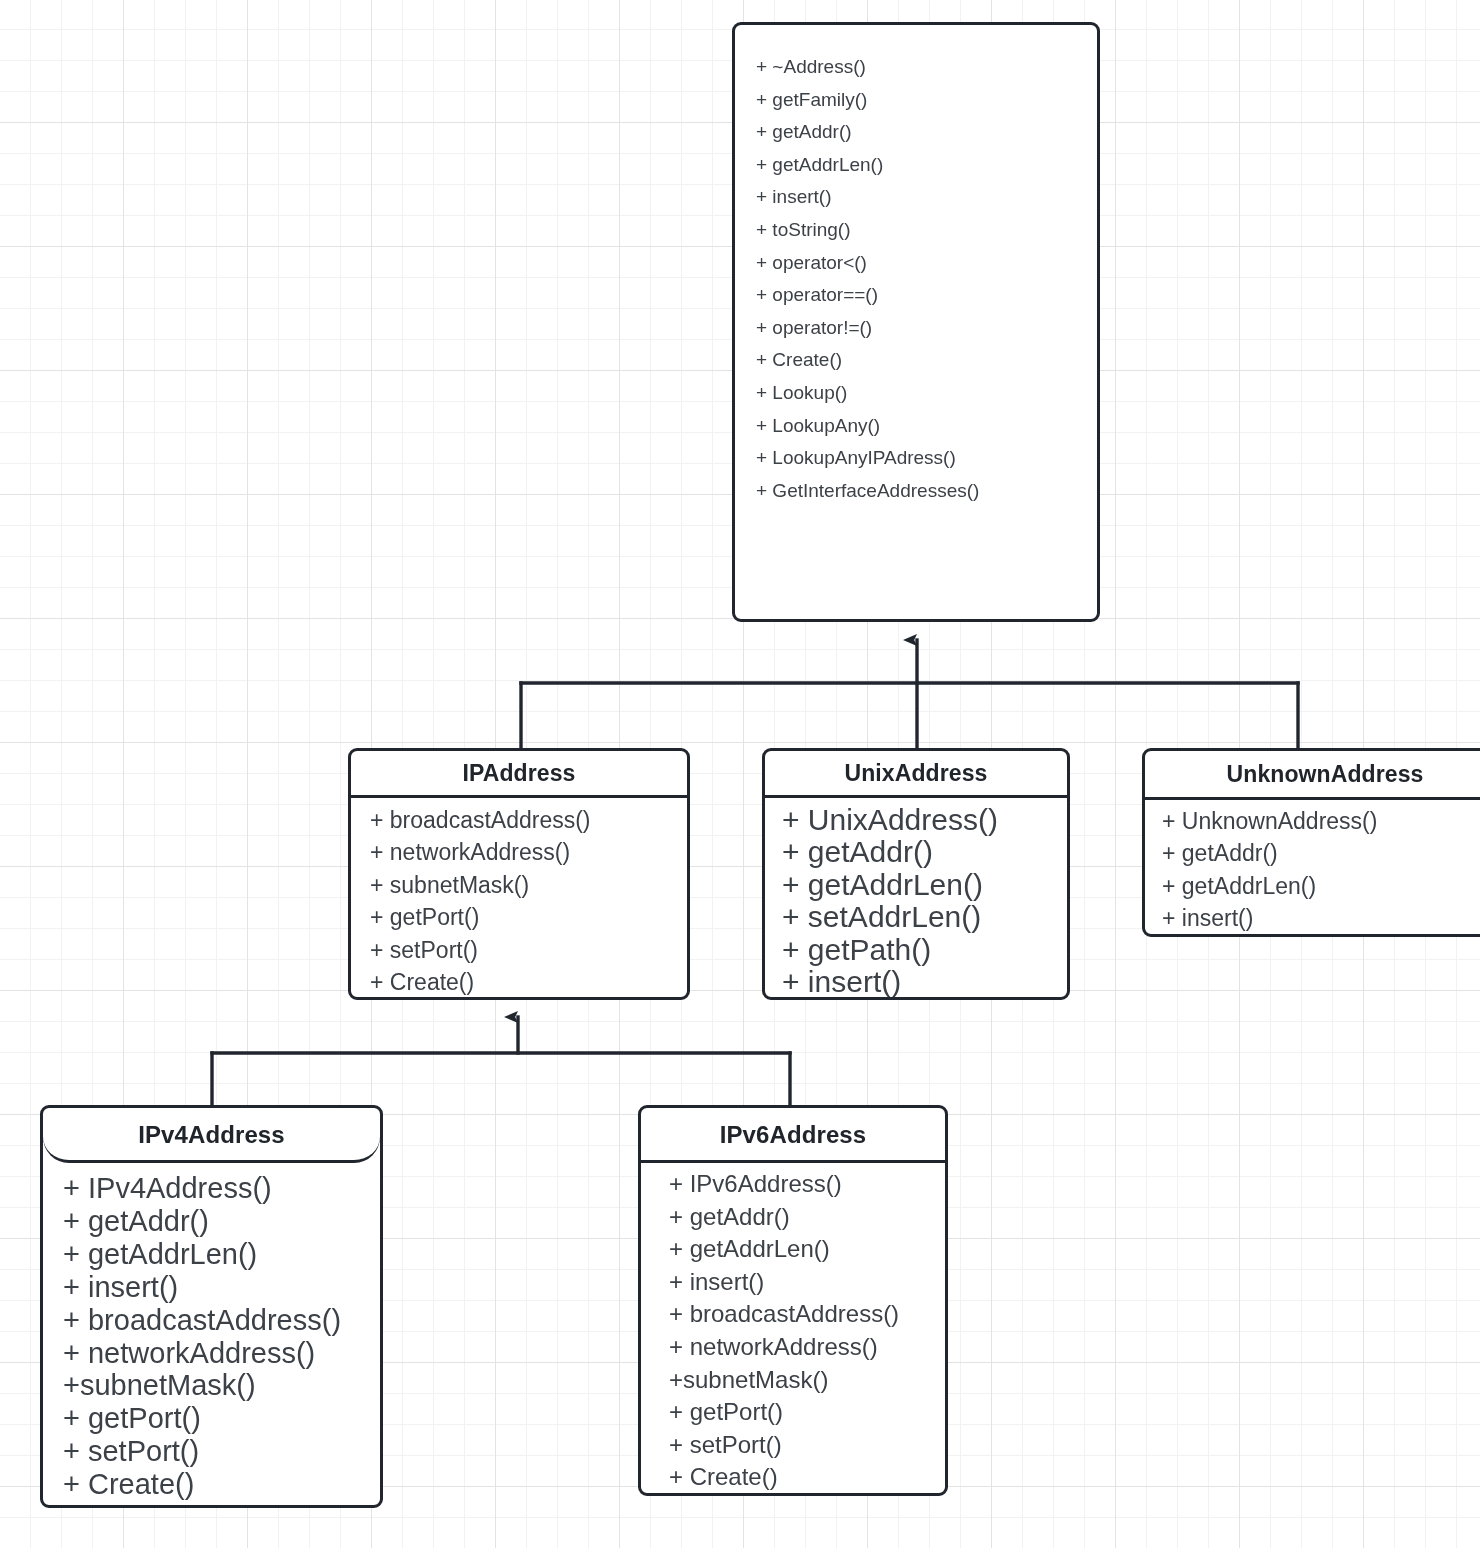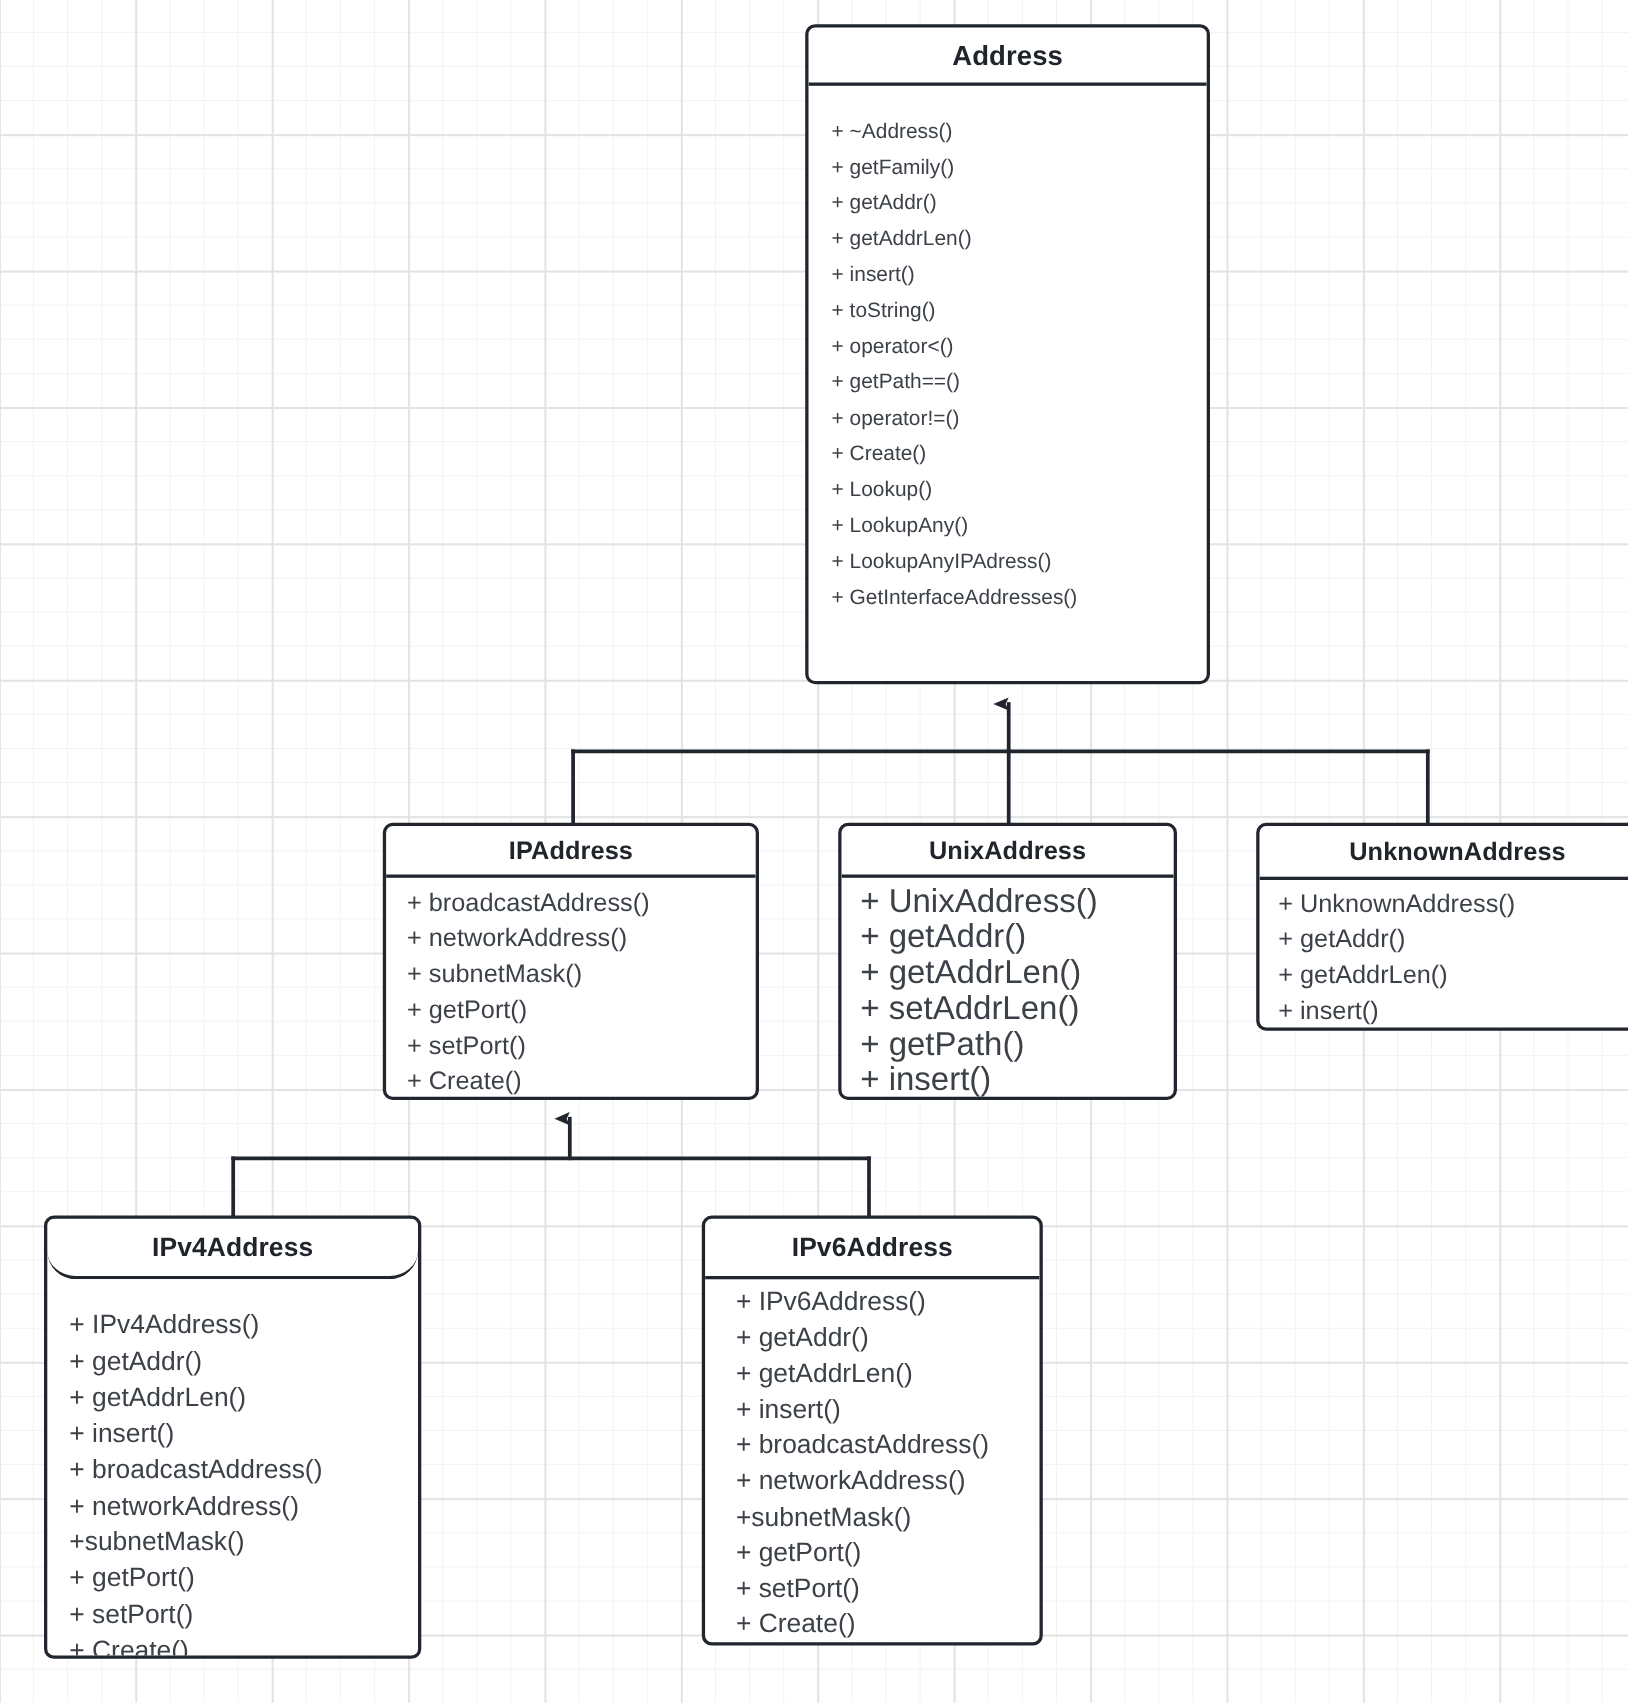--- a/index.html
+++ b/index.html
@@ -154,23 +154,23 @@
     width: 343px;
     height: 403px;
   }
   #cls-ipv4address .uml-title {
     height: 55px;
     line-height: 53px;
     font-size: 24px;
     border-radius: 26px;
   }
   #cls-ipv4address .uml-members {
-    padding-top: 26px;
+    padding-top: 9px;
     padding-left: 20px;
-    font-size: 24px;
+    font-size: 29px;
   }
   #cls-ipv4address .uml-member { line-height: 32.9px; }
 
   
   #cls-ipv6address {
     left: 638px;
     top: 1105px;
     width: 310px;
     height: 391px;
   }
@@ -217,30 +217,29 @@
 
       <path d="M 212 1053 L 790 1053"></path>
 
       <path d="M 212 1053 L 212 1105"></path>
 
       <path d="M 790 1053 L 790 1105"></path>
     </g>
   </svg>
 
   <div class="uml-class" id="cls-address">
-    <div class="uml-title">Address</div>
     <div class="uml-members">
       <div class="uml-member">+ ~Address()</div>
       <div class="uml-member">+ getFamily()</div>
       <div class="uml-member">+ getAddr()</div>
       <div class="uml-member">+ getAddrLen()</div>
       <div class="uml-member">+ insert()</div>
       <div class="uml-member">+ toString()</div>
       <div class="uml-member">+ operator&lt;()</div>
-      <div class="uml-member">+ getPath==()</div>
+      <div class="uml-member">+ operator==()</div>
       <div class="uml-member">+ operator!=()</div>
       <div class="uml-member">+ Create()</div>
       <div class="uml-member">+ Lookup()</div>
       <div class="uml-member">+ LookupAny()</div>
       <div class="uml-member">+ LookupAnyIPAdress()</div>
       <div class="uml-member">+ GetInterfaceAddresses()</div>
     </div>
   </div>
 
   <div class="uml-class" id="cls-ipaddress">

